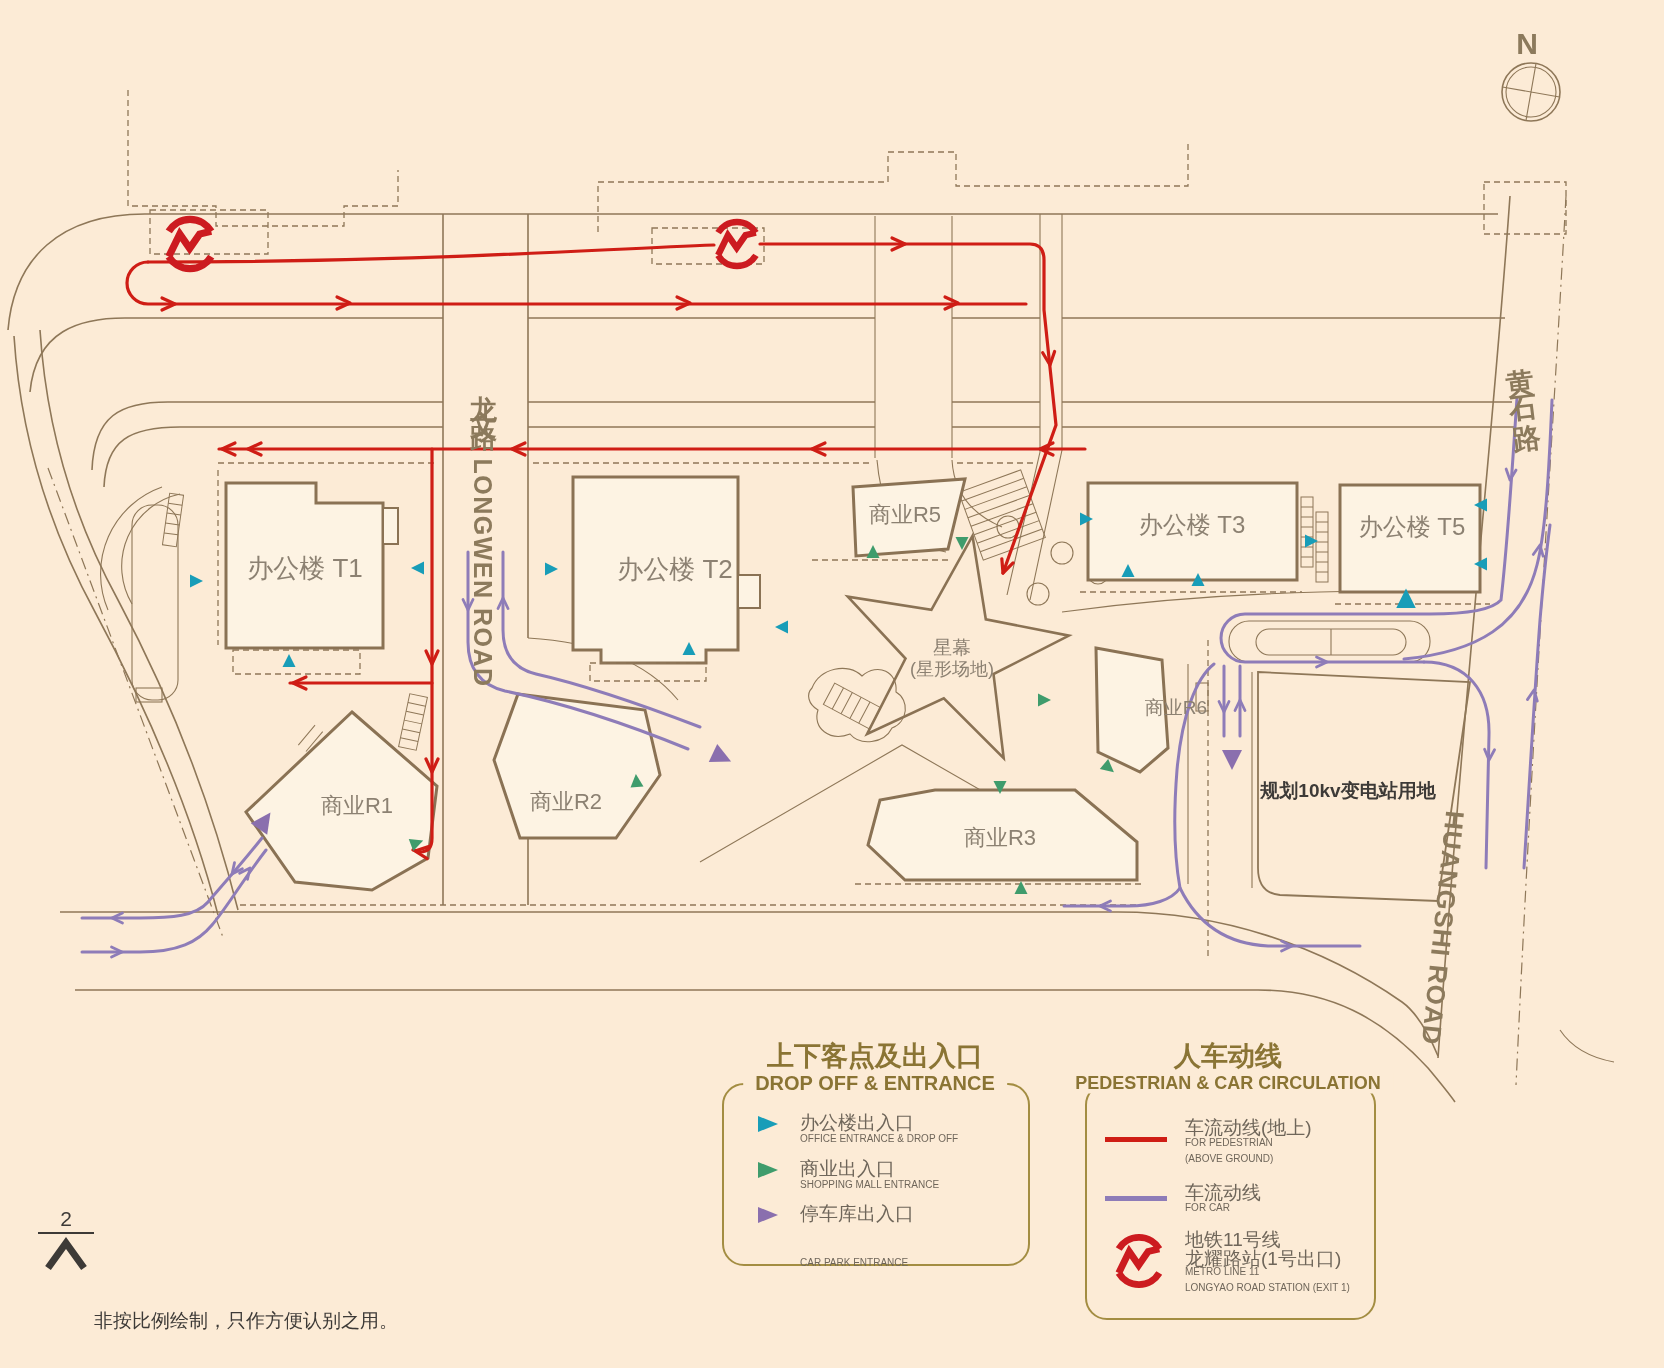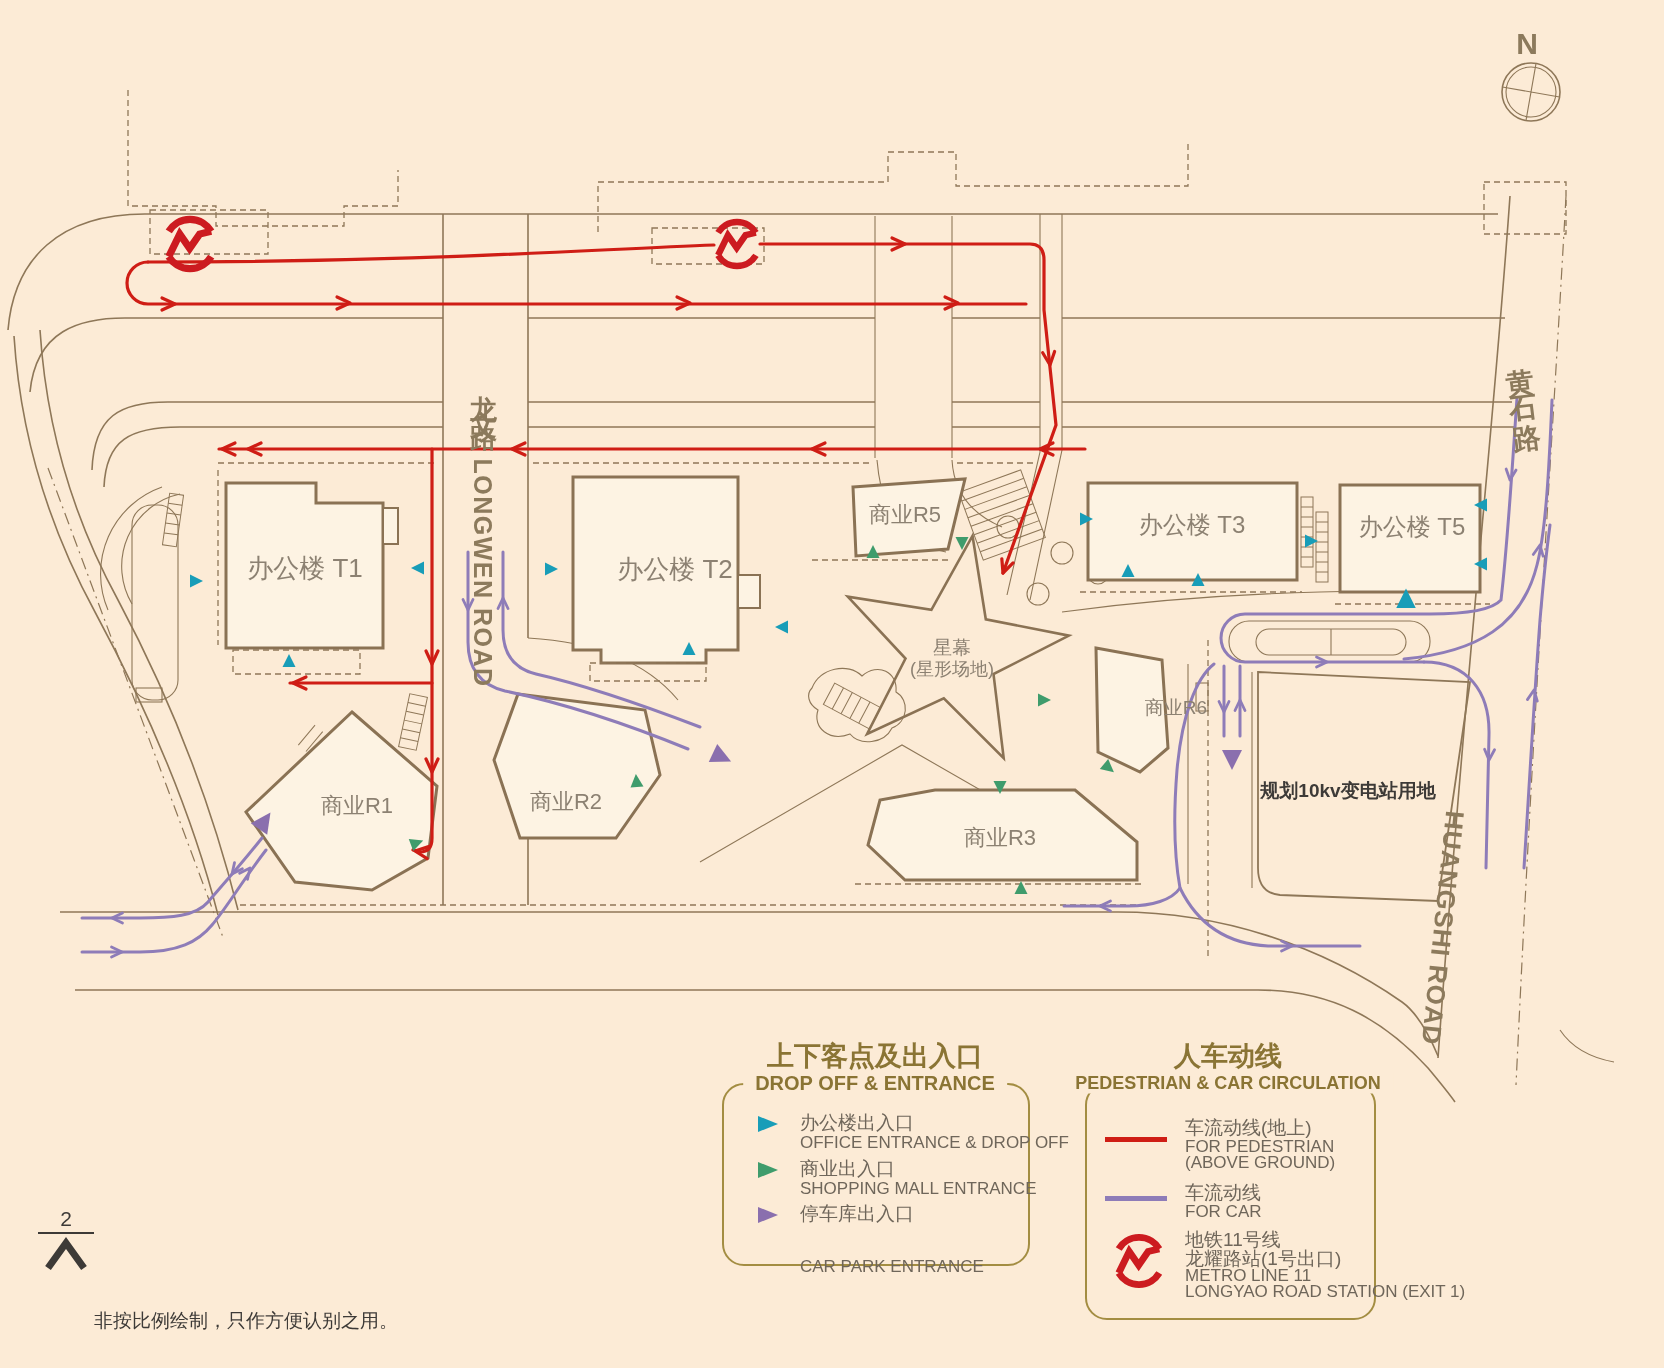--- a/index.html
+++ b/index.html
@@ -31,21 +31,21 @@
   .rd{color:var(--road-label);font-weight:bold;}
   .vert{writing-mode:vertical-lr;text-orientation:upright;}
   .sub{color:var(--note-text);font-weight:bold;}
   
   .lbox{position:absolute;border:2px solid var(--legend-border);border-radius:22px;}
   .ltitle-cn{position:absolute;transform:translate(-50%,-50%);color:var(--legend-title);
              font-weight:bold;white-space:nowrap;}
   .ltitle-en{position:absolute;transform:translate(-50%,-50%);color:var(--legend-title);
              font-weight:bold;background:var(--background);padding:0 12px;white-space:nowrap;}
   .lrow-cn{position:absolute;color:var(--legend-text);font-size:19px;white-space:nowrap;}
-  .lrow-en{position:absolute;color:var(--legend-text);font-size:17px;white-space:nowrap;}
+  .lrow-en{position:absolute;color:var(--legend-text);font-size:10px;white-space:nowrap;}
   .swatch{position:absolute;height:5px;width:62px;}
   .note{position:absolute;color:var(--note-text);white-space:nowrap;}
 </style>
 </head>
 <body>
 
 <div class="canvas">
 
   <svg width="1664" height="1368" viewBox="0 0 1664 1368">
     <defs>

